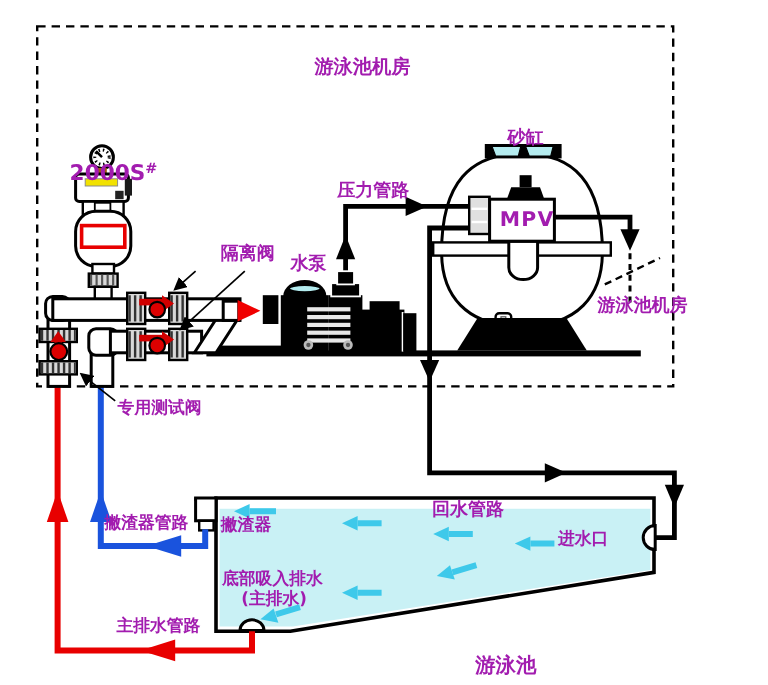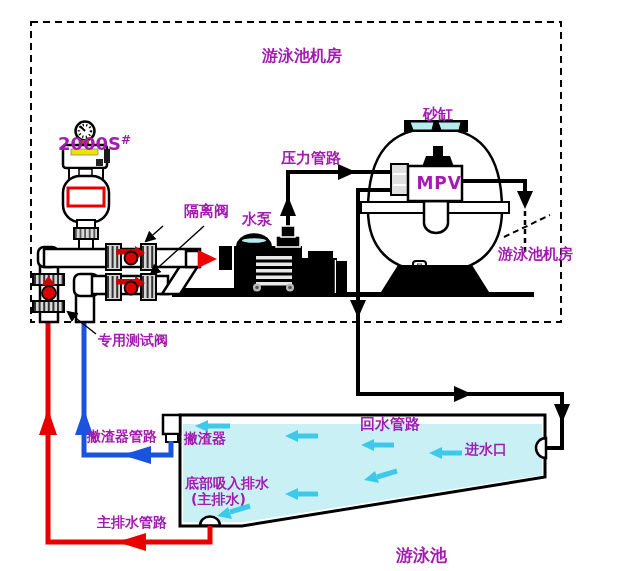--- a/index.html
+++ b/index.html
@@ -234,17 +234,17 @@
 <div class="lbl f15" style="left:281px;top:150px;">压力管路</div>
 <div class="lbl f15" style="left:423px;top:106px;">砂缸</div>
 <div class="lbl f17 mpv-lbl" style="left:408px;top:174px;">MPV</div>
 <div class="lbl f15" style="left:498px;top:246px;">游泳池机房</div>
 <div class="lbl f14" style="left:98px;top:333px;">专用测试阀</div>
 <div class="lbl f15" style="left:360px;top:374px;margin-top:42px;">回水管路</div>
 <div class="lbl f14" style="left:87px;top:429px;">撇渣器管路</div>
 <div class="lbl f14" style="left:184px;top:431px;">撇渣器</div>
 <div class="lbl f14" style="left:465px;top:442px;">进水口</div>
 <div class="lbl f14" style="left:185px;top:476px;">底部吸入排水</div>
-<div class="lbl f14" style="left:191px;top:492px;">(主排水)</div>
+<div class="lbl f14" style="left:201px;top:492px;">(主排水)</div>
 <div class="lbl f14" style="left:97px;top:515px;">主排水管路</div>
 <div class="lbl f17" style="left:396px;top:546px;">游泳池</div>
 
 </div>
 
 </body></html>

